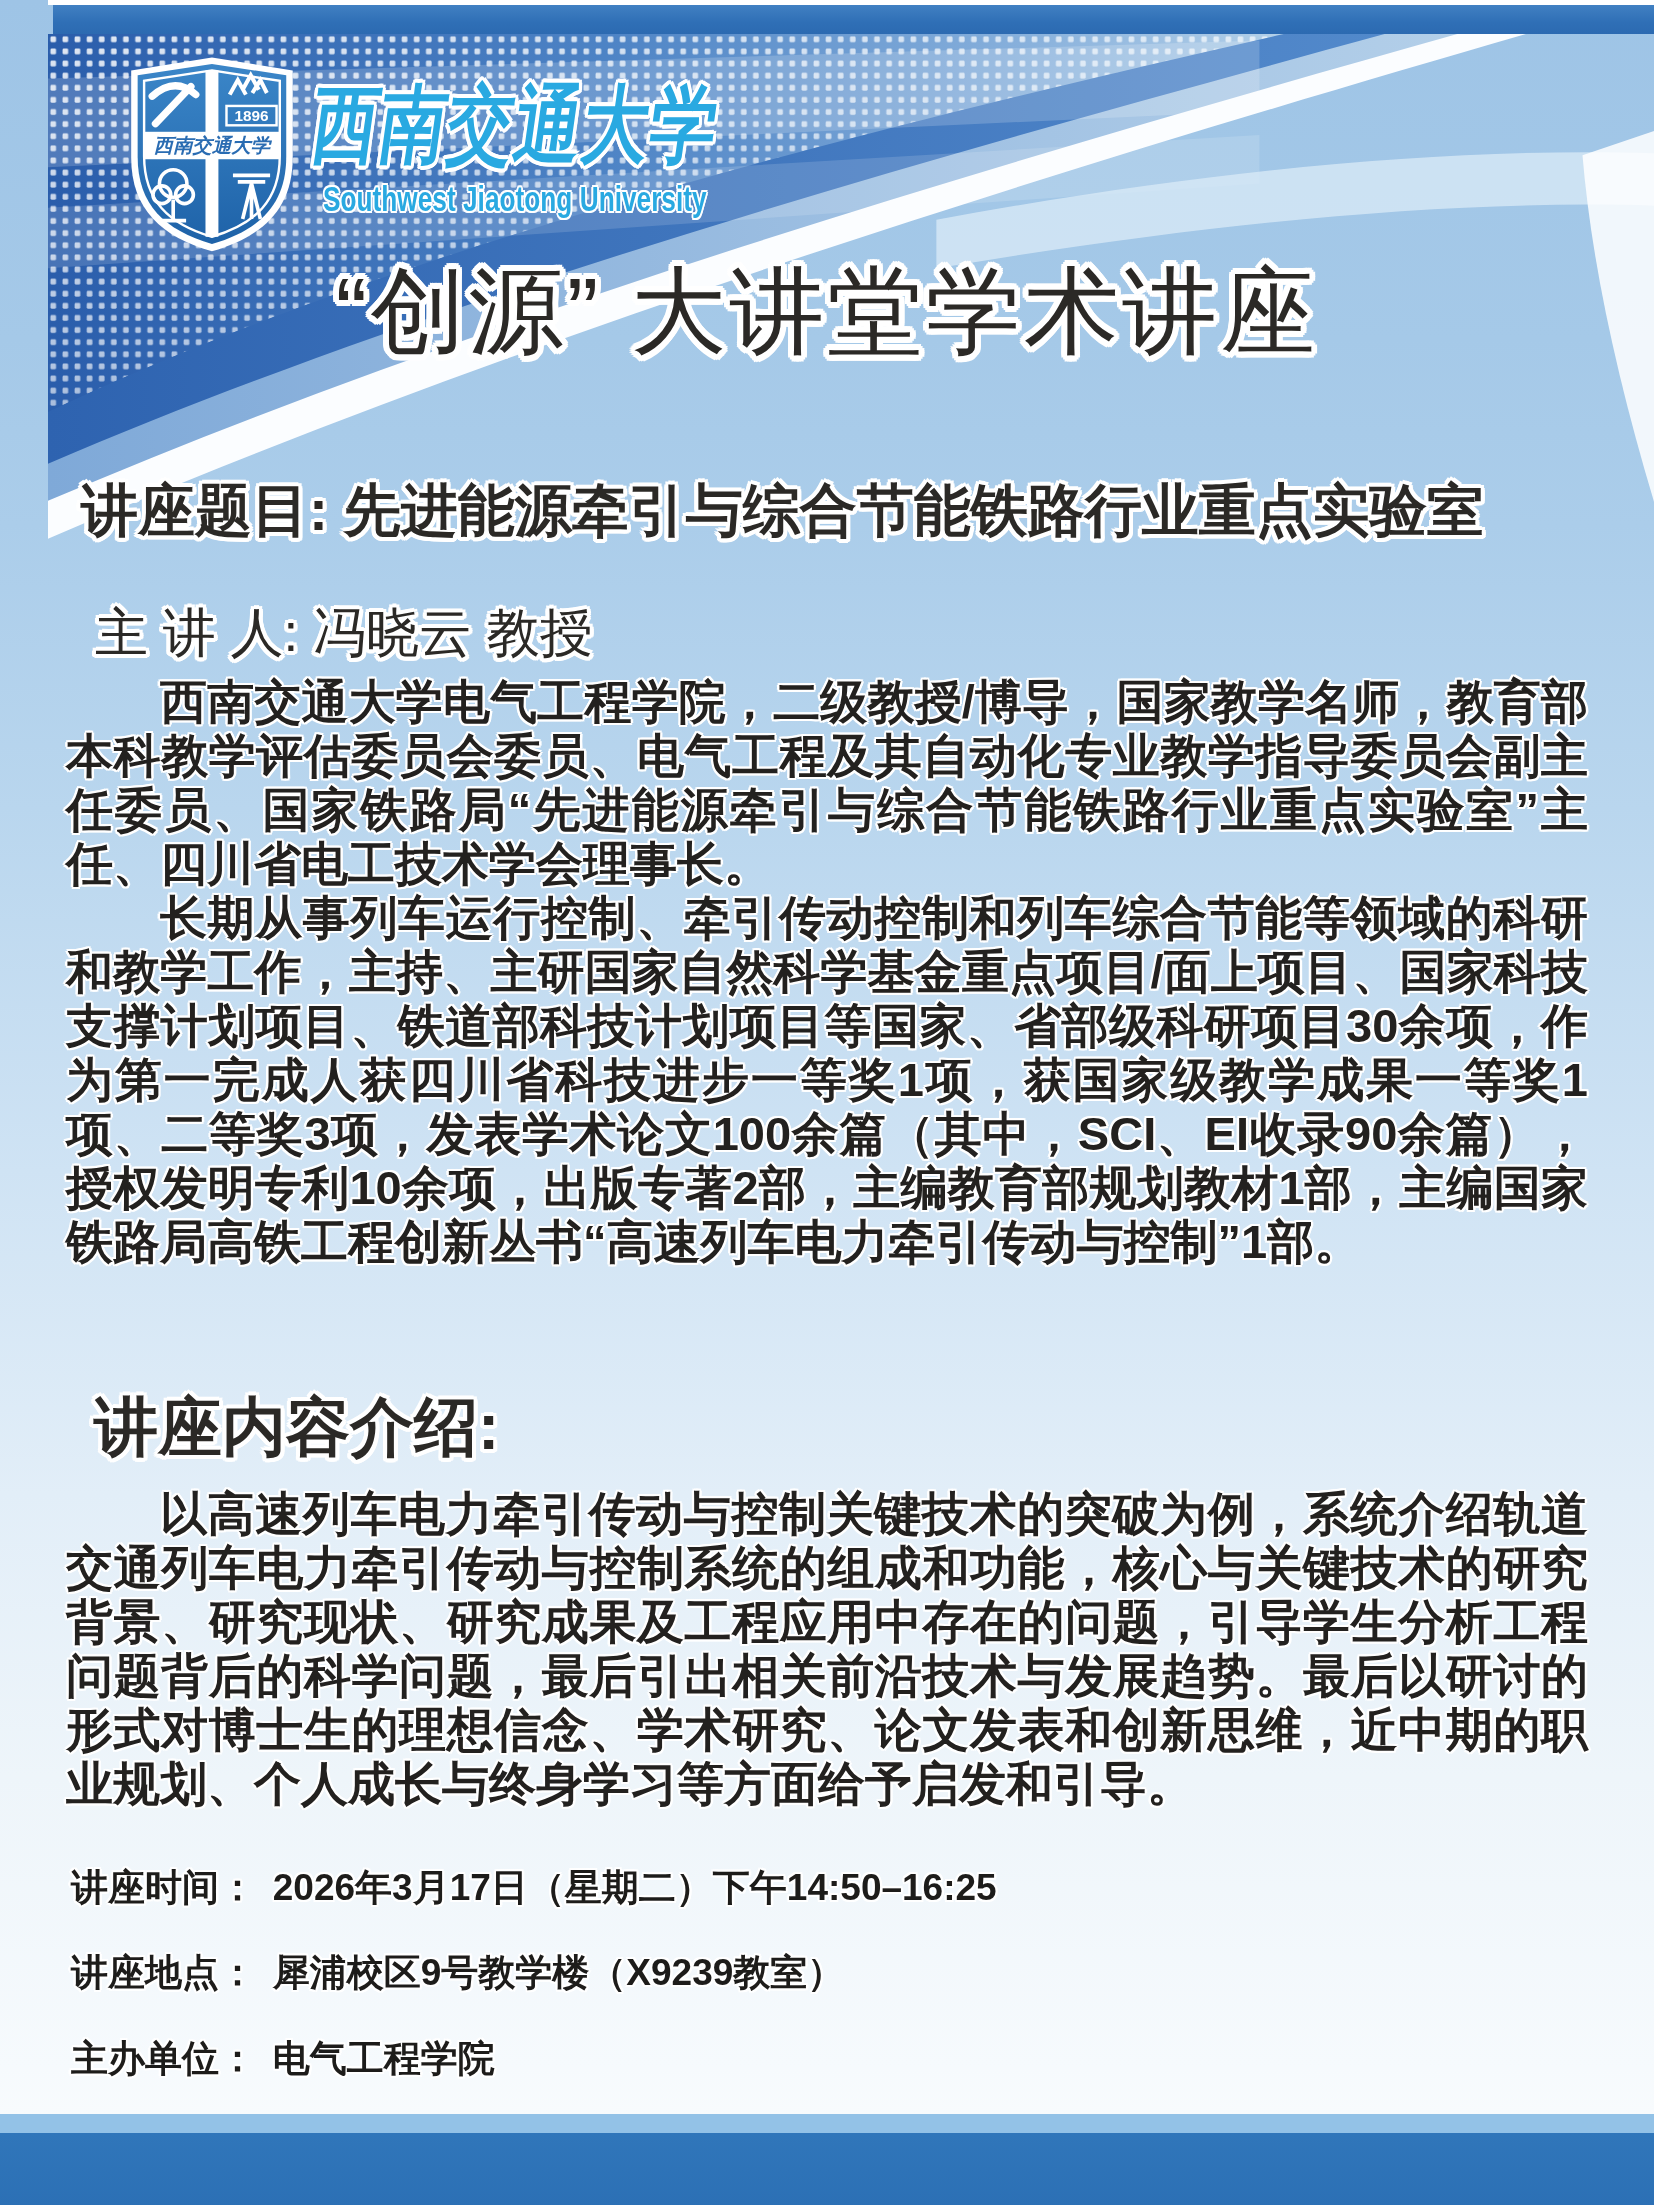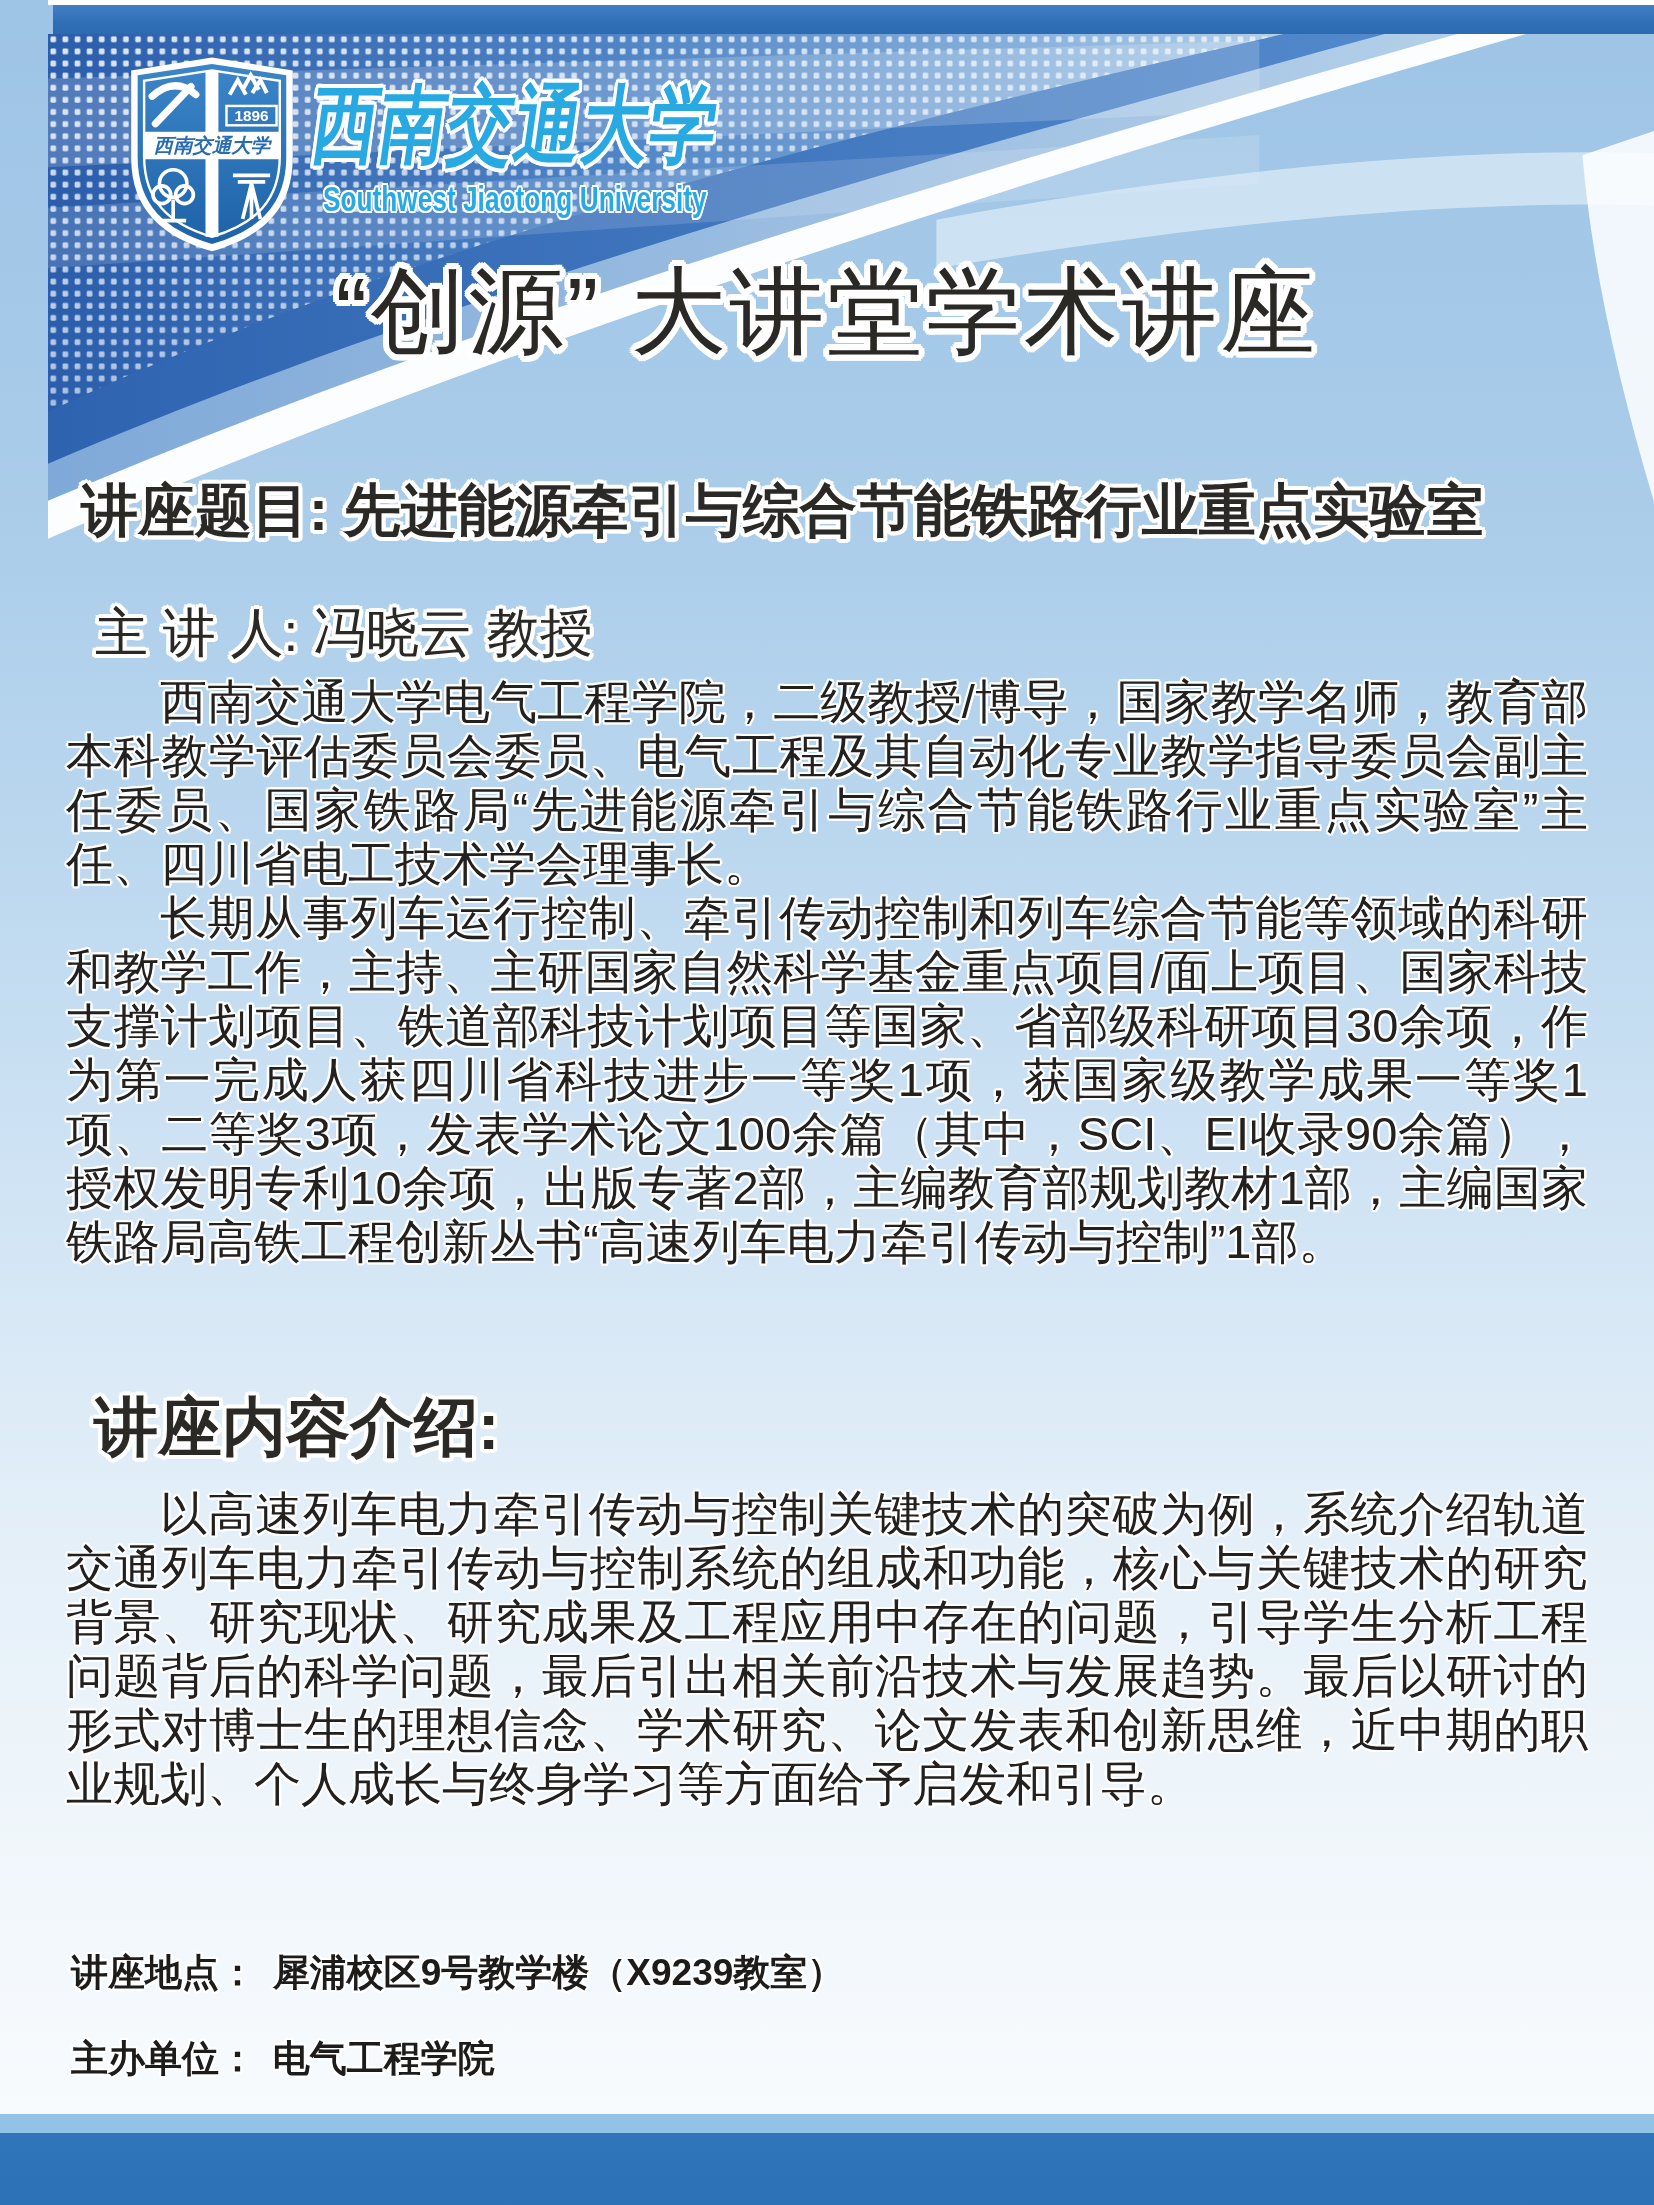--- a/index.html
+++ b/index.html
@@ -60,21 +60,21 @@
   .topic-line{
     position:absolute;top:473px;left:81px;width:1502px;
     font-size:57px;font-weight:bold;color:#2b2926;white-space:nowrap;
   }
   .speaker-line{
     position:absolute;top:598px;left:95px;
     font-size:53px;font-weight:normal;color:#2b2926;white-space:nowrap;
   }
   .bio-block{position:absolute;top:675px;left:66px;width:1522px;}
   .para{
-    margin:0;font-size:47px;line-height:54px;font-weight:normal;color:#23211f;
+    margin:0;font-size:47px;line-height:54px;font-weight:bold;color:#23211f;
     text-align:justify;text-indent:2em;
   }
   .section-header{
     position:absolute;top:1343px;left:94px;
     font-size:64px;font-weight:bold;color:#2b2926;white-space:nowrap;margin-top:41px;
   }
   .content-block{position:absolute;top:1487px;left:66px;width:1522px;}
   .detail-row{
     position:absolute;left:71px;font-size:37px;font-weight:bold;color:#1d1c1a;
     white-space:nowrap;
@@ -195,20 +195,24 @@
     <p class="para outline-thin">西南交通大学电气工程学院，二级教授/博导，国家教学名师，教育部本科教学评估委员会委员、电气工程及其自动化专业教学指导委员会副主任委员、国家铁路局“先进能源牵引与综合节能铁路行业重点实验室”主任、四川省电工技术学会理事长。</p>
     <p class="para outline-thin">长期从事列车运行控制、牵引传动控制和列车综合节能等领域的科研和教学工作，主持、主研国家自然科学基金重点项目/面上项目、国家科技支撑计划项目、铁道部科技计划项目等国家、省部级科研项目30余项，作为第一完成人获四川省科技进步一等奖1项，获国家级教学成果一等奖1项、二等奖3项，发表学术论文100余篇（其中，SCI、EI收录90余篇），授权发明专利10余项，出版专著2部，主编教育部规划教材1部，主编国家铁路局高铁工程创新丛书“高速列车电力牵引传动与控制”1部。</p>
   </div>
 
   <div class="section-header outline-med">讲座内容介绍:</div>
 
   <div class="content-block">
     <p class="para outline-thin">以高速列车电力牵引传动与控制关键技术的突破为例，系统介绍轨道交通列车电力牵引传动与控制系统的组成和功能，核心与关键技术的研究背景、研究现状、研究成果及工程应用中存在的问题，引导学生分析工程问题背后的科学问题，最后引出相关前沿技术与发展趋势。最后以研讨的形式对博士生的理想信念、学术研究、论文发表和创新思维，近中期的职业规划、个人成长与终身学习等方面给予启发和引导。</p>
   </div>
 
+  <div class="detail-row row-time outline-thin">
+    <span class="lbl">讲座时间：</span>
+    <span>2026年3月17日（星期二）下午14:50–16:25</span>
+  </div>
   <div class="detail-row row-place outline-thin">
     <span class="lbl">讲座地点：</span>
     <span>犀浦校区9号教学楼（X9239教室）</span>
   </div>
   <div class="detail-row row-org outline-thin">
     <span class="lbl">主办单位：</span>
     <span>电气工程学院</span>
   </div>
 
   <div class="footer-strip"></div>

